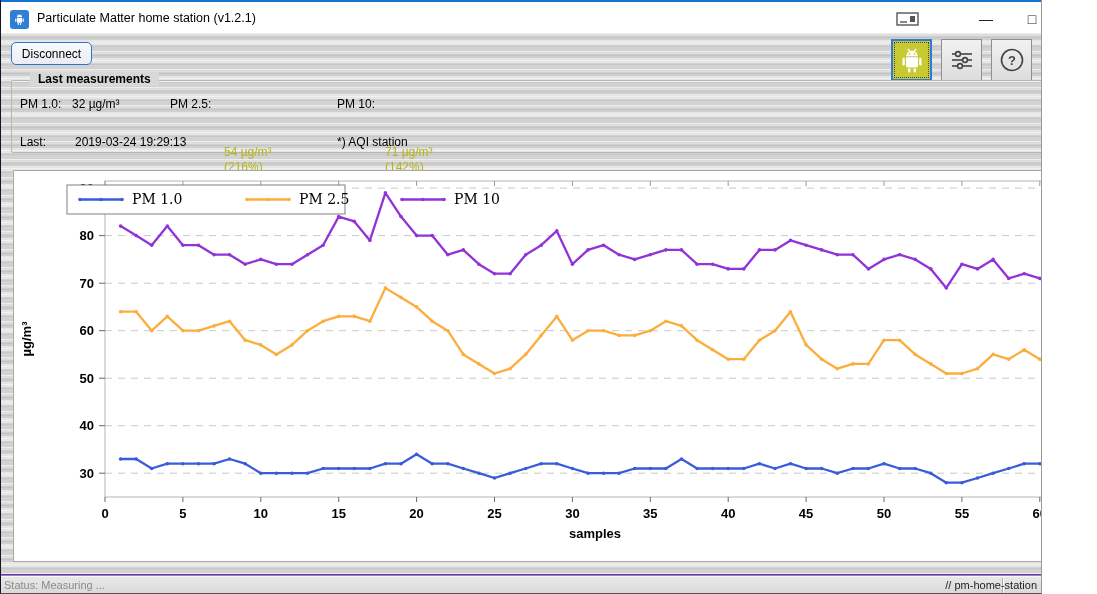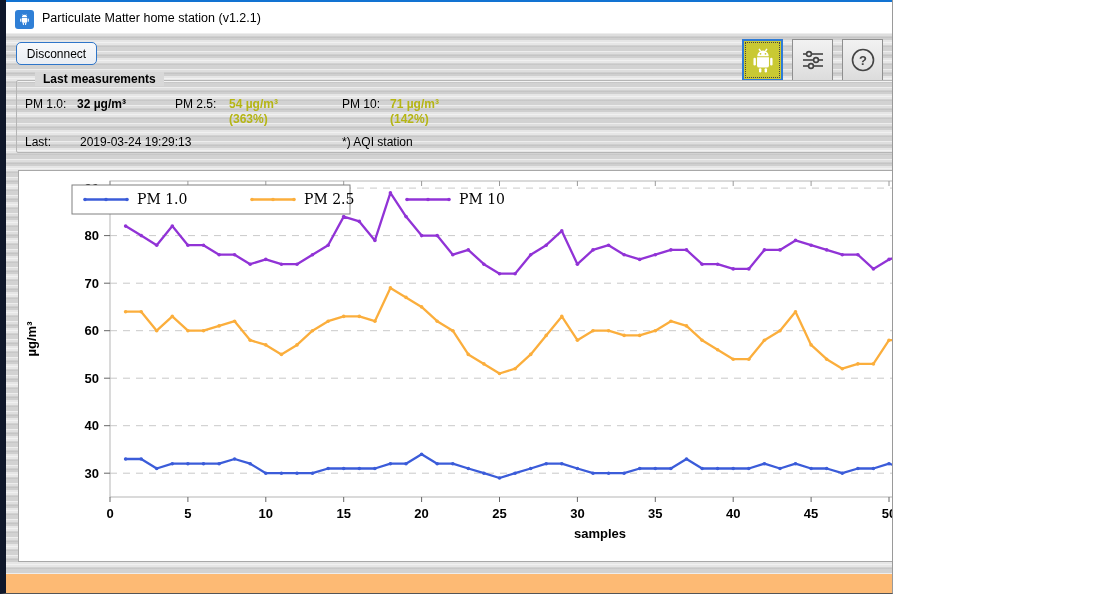--- a/index.html
+++ b/index.html
@@ -1,21 +1,21 @@
 <!DOCTYPE html>
 <html><head>
 <meta charset="utf-8">
 <style>
   * { margin:0; padding:0; box-sizing:border-box; }
   html,body { width:1097px; height:594px; overflow:hidden; }
   body { font-family:"Liberation Sans", sans-serif; }
   .window {
-    position:relative; width:893px; height:594px;
-    border-left:6px solid #0f172a; border-right:1px solid #9a9a9a; border-bottom:1px solid #555;
-    background:#fdba74; overflow:hidden;
+    position:relative; width:1042px; height:594px;
+    border-left:1px solid #0f172a; border-right:1px solid #9a9a9a; border-bottom:1px solid #555;
+    background:#6d28d9; overflow:hidden;
   }
   .titlebar {
     position:absolute; left:0; top:0; width:100%; height:33px;
     background:#ffffff; border-top:2px solid #1273d2;
   }
   .app-icon { position:absolute; left:9px; top:8px; width:19px; height:19px; border-radius:3px;
     background:#2f7fd6; display:flex; align-items:center; justify-content:center; }
   .window-title { position:absolute; left:36px; top:9px; font-size:12.5px; color:#000; }
   .tb-btn { position:absolute; top:2px; height:30px; width:46px; display:flex; align-items:center; justify-content:center;
     color:#222; font-size:14px; }
@@ -47,22 +47,22 @@
   .groupbox {
     position:absolute; left:10px; top:47px; width:1077px; height:73px;
     border:1px solid #b5b5b5; border-radius:2px;
     box-shadow:inset 0 1px 0 rgba(255,255,255,.7);
   }
   .groupbox-title {
     position:absolute; left:18px; top:-9px; padding:0 8px; background:#d8d8d8;
     font-size:12px; font-weight:bold; color:#000;
   }
   .meas-label { position:absolute; font-size:12px; color:#000; }
-  .meas-value { position:absolute; font-size:12px; font-weight:bold; color:#000; }
-  .yellow { color:#b5b514; }
+  .meas-value { position:absolute; font-size:12px; font-weight:normal; color:#000; }
+  .yellow { color:#b5b514;margin-top:48px; }
 
   
   .chart-panel {
     position:absolute; left:12px; top:137px; width:1075px; height:392px;
     background:#ffffff; border:1px solid #a8a8a8;
   }
   .chart-panel svg { display:block; }
   .tick-lb { font:bold 13px "Liberation Sans",sans-serif; fill:#000; }
   .axis-lb { font:bold 13px "Liberation Sans",sans-serif; fill:#000; }
   .legend-lb { font:14px "DejaVu Serif",serif; fill:#000; }
@@ -155,21 +155,21 @@
     </div>
 
     <div class="groupbox">
       <span class="groupbox-title">Last measurements</span>
 
       <span class="meas-label" style="left:8px;  top:16px;">PM 1.0:</span>
       <span class="meas-value" style="left:60px; top:16px;">32 µg/m³</span>
 
       <span class="meas-label" style="left:158px; top:16px;">PM 2.5:</span>
       <span class="meas-value yellow" style="left:212px; top:16px;">54 µg/m³</span>
-      <span class="meas-value yellow" style="left:212px; top:31px;">(363%)</span>
+      <span class="meas-value yellow" style="left:212px; top:31px;">(216%)</span>
 
       <span class="meas-label" style="left:325px; top:16px;">PM 10:</span>
       <span class="meas-value yellow" style="left:373px; top:16px;">71 µg/m³</span>
       <span class="meas-value yellow" style="left:373px; top:31px;">(142%)</span>
 
       <span class="meas-label" style="left:8px;  top:54px;">Last:</span>
       <span class="meas-label" style="left:63px; top:54px;">2019-03-24 19:29:13</span>
 
       <span class="meas-label" style="left:325px; top:54px;">*) AQI station</span>
     </div>
@@ -436,14 +436,19 @@
           <line x1="388" x2="430" y1="28.5" y2="28.5" stroke="#9133d6" stroke-width="2.3"></line>
           <circle cx="388" cy="28.5" r="1.8" fill="#9133d6"></circle>
           <circle cx="409" cy="28.5" r="1.8" fill="#9133d6"></circle>
           <circle cx="430" cy="28.5" r="1.8" fill="#9133d6"></circle>
           <text class="legend-lb" x="440" y="33">PM 10</text>
         </svg>
     </div>
 
   </div>
 
+  <div class="statusbar">
+    <span class="status-left">Status: Measuring ...</span>
+    <div class="status-sep"></div>
+    <span class="status-right">// pm-home-station</span>
+  </div>
 
 </div>
 
 </body></html>

